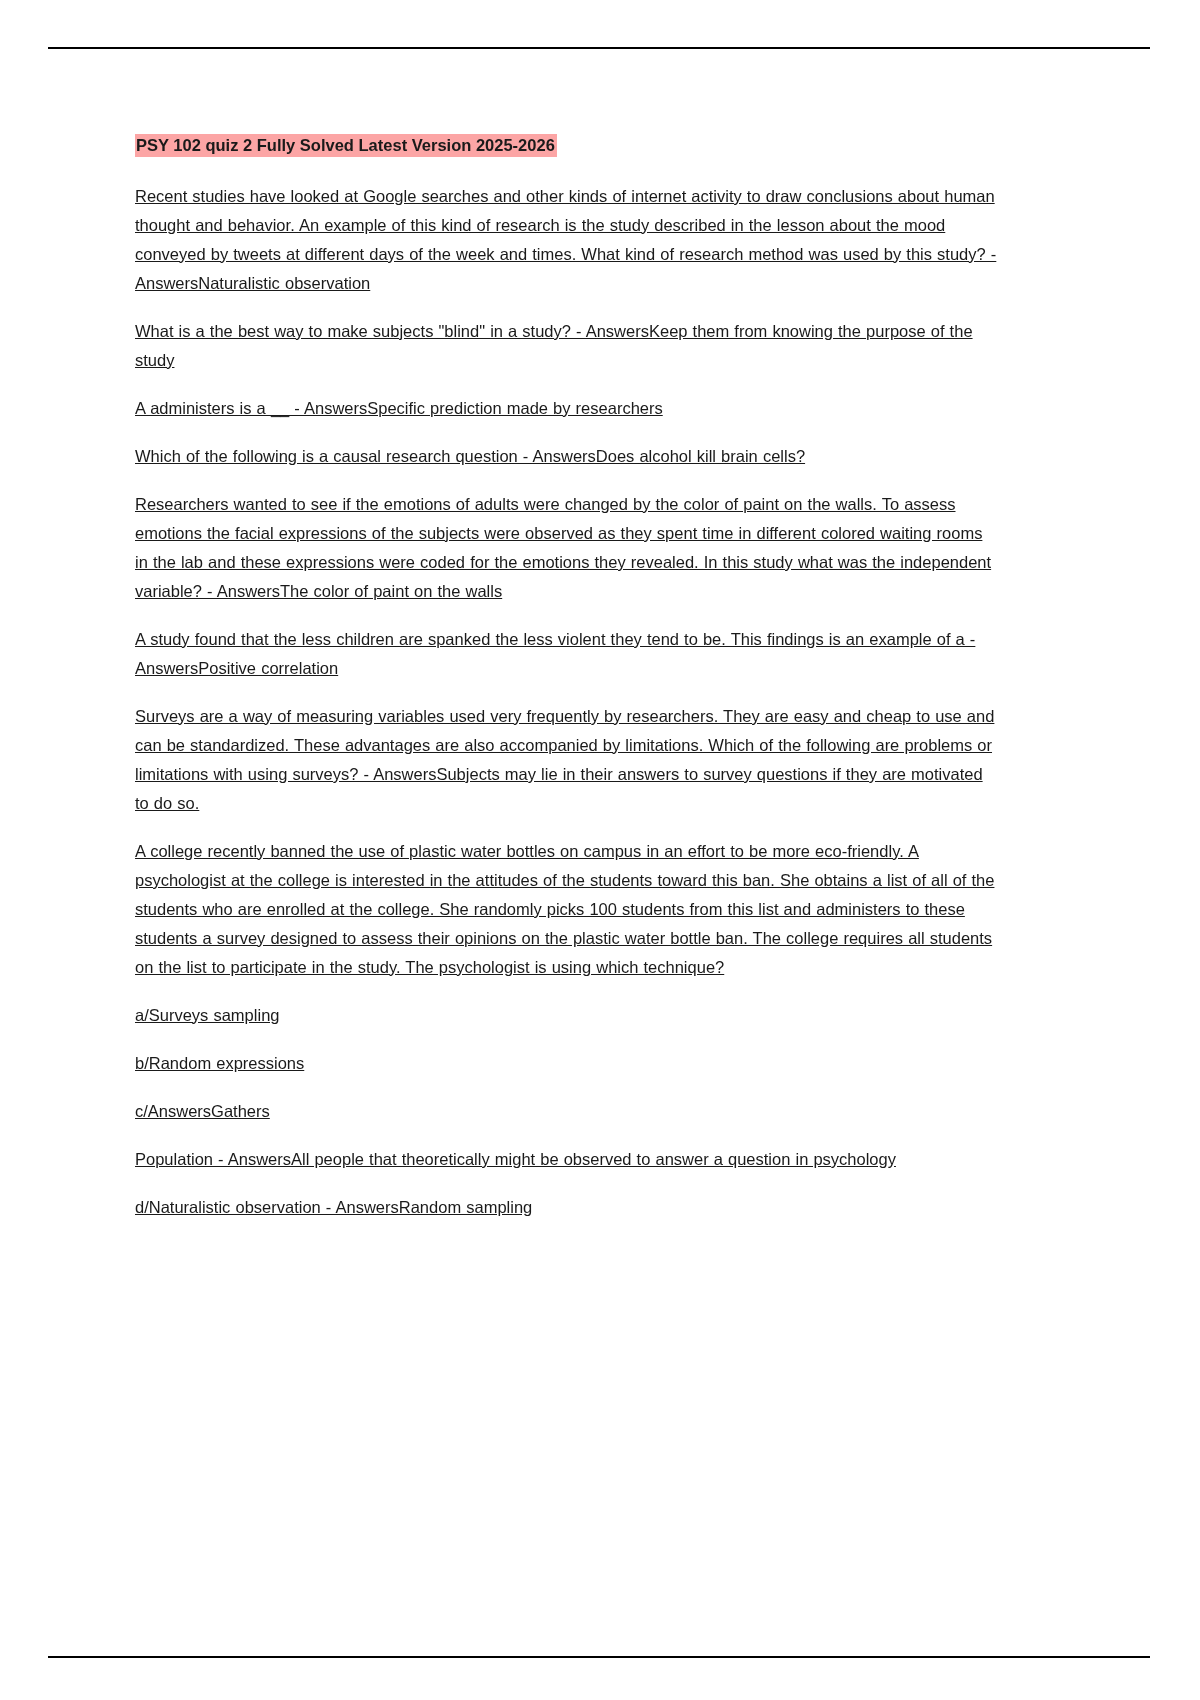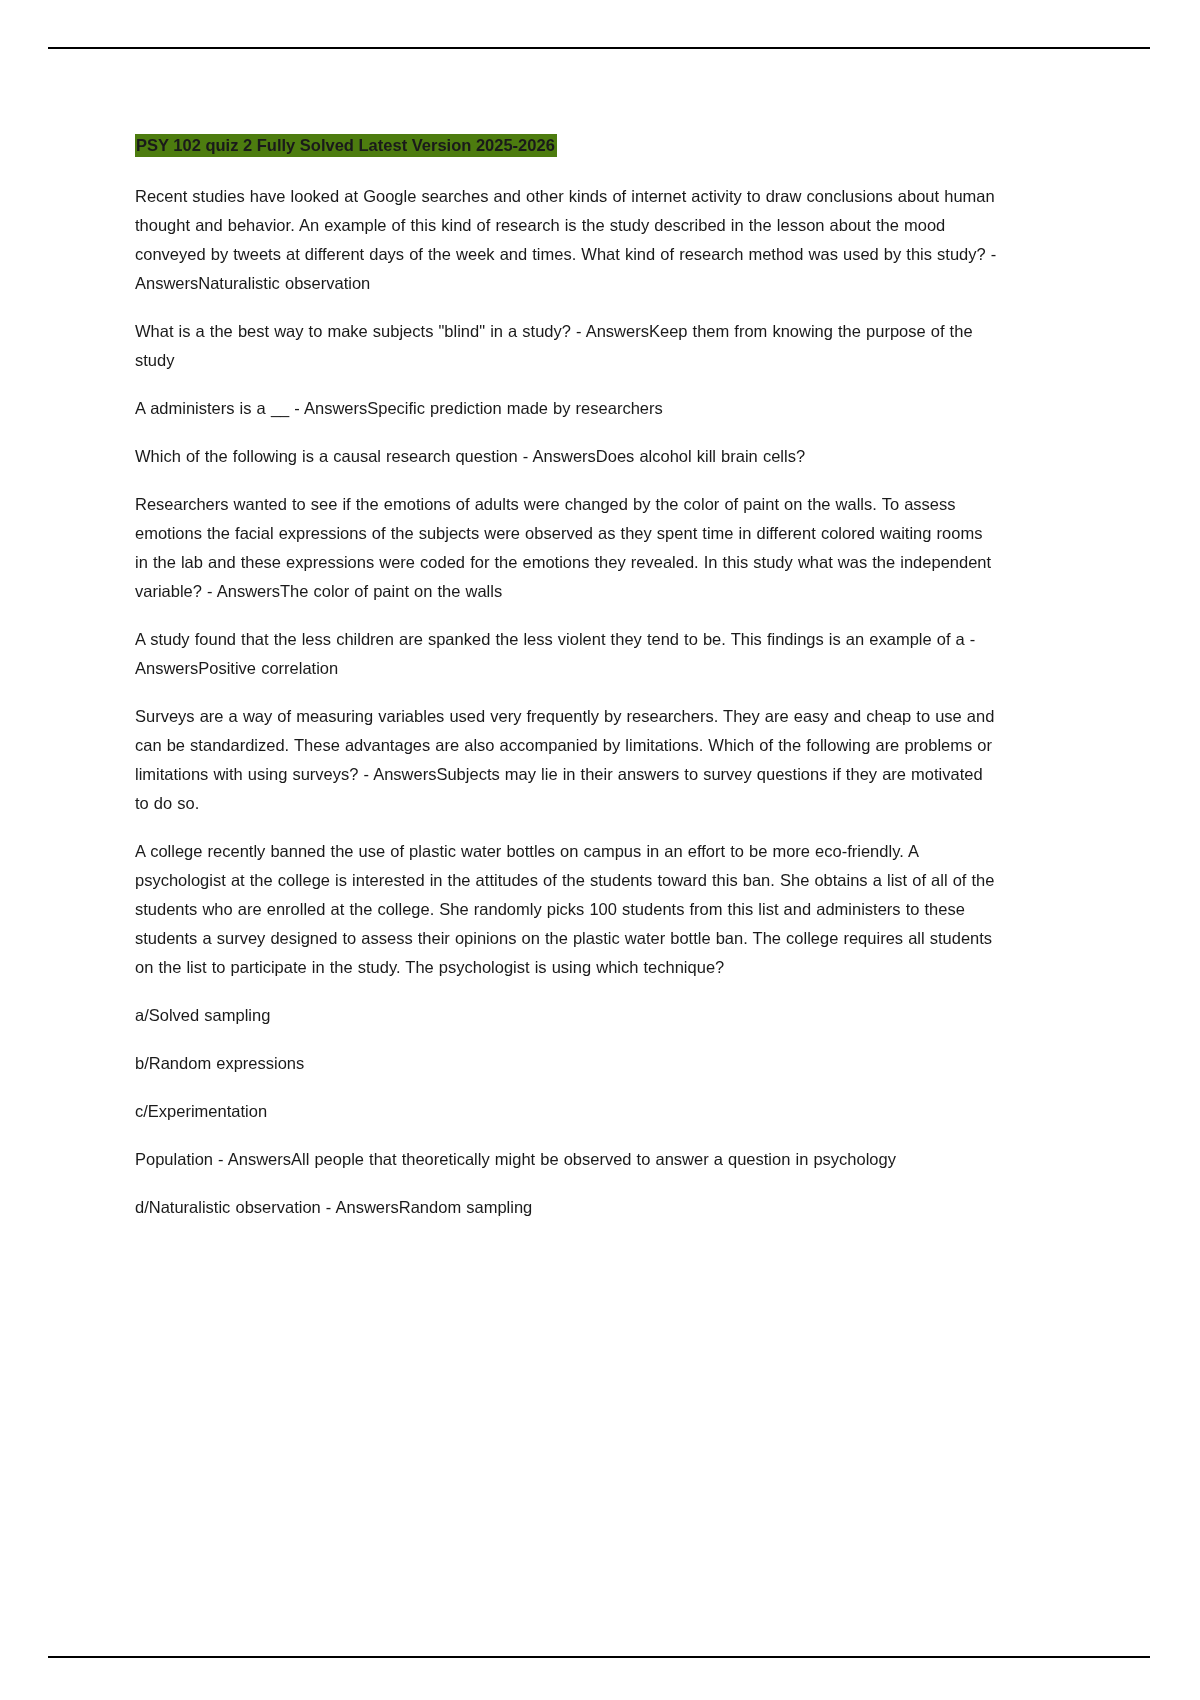--- a/index.html
+++ b/index.html
@@ -31,49 +31,50 @@
     top: 133px;
     width: 864px;
   }
   .doc-title {
     font-size: 16.5px;
     font-weight: bold;
     line-height: 1.5;
     margin: 0 0 24px 0;
   }
   .doc-title .hl {
-    background: #4d7c0f;
+    background: #fca5a5;
     padding: 2px 2px 3px 1px;
   }
   .para {
     font-size: 16.5px;
     line-height: 29px;
     margin: 0 0 19px 0;
     text-align: left;
     word-spacing: 0.5px;
+    text-decoration: underline;
   }
 </style>
 </head>
 <body>
 
 <div class="page">
   <div class="rule rule-top"></div>
 
   <div class="content">
     <h1 class="doc-title"><span class="hl">PSY 102 quiz 2 Fully Solved Latest Version 2025-2026</span></h1>
 
     <p class="para">Recent studies have looked at Google searches and other kinds of internet activity to draw conclusions about human thought and behavior. An example of this kind of research is the study described in the lesson about the mood conveyed by tweets at different days of the week and times. What kind of research method was used by this study? - AnswersNaturalistic observation</p>
     <p class="para">What is a the best way to make subjects "blind" in a study? - AnswersKeep them from knowing the purpose of the study</p>
     <p class="para">A administers is a __ - AnswersSpecific prediction made by researchers</p>
     <p class="para">Which of the following is a causal research question - AnswersDoes alcohol kill brain cells?</p>
     <p class="para">Researchers wanted to see if the emotions of adults were changed by the color of paint on the walls. To assess emotions the facial expressions of the subjects were observed as they spent time in different colored waiting rooms in the lab and these expressions were coded for the emotions they revealed. In this study what was the independent variable? - AnswersThe color of paint on the walls</p>
     <p class="para">A study found that the less children are spanked the less violent they tend to be. This findings is an example of a - AnswersPositive correlation</p>
     <p class="para">Surveys are a way of measuring variables used very frequently by researchers. They are easy and cheap to use and can be standardized. These advantages are also accompanied by limitations. Which of the following are problems or limitations with using surveys? - AnswersSubjects may lie in their answers to survey questions if they are motivated to do so.</p>
     <p class="para">A college recently banned the use of plastic water bottles on campus in an effort to be more eco-friendly. A psychologist at the college is interested in the attitudes of the students toward this ban. She obtains a list of all of the students who are enrolled at the college. She randomly picks 100 students from this list and administers to these students a survey designed to assess their opinions on the plastic water bottle ban. The college requires all students on the list to participate in the study. The psychologist is using which technique?</p>
-    <p class="para">a/Solved sampling</p>
+    <p class="para">a/Surveys sampling</p>
     <p class="para">b/Random expressions</p>
-    <p class="para">c/Experimentation</p>
+    <p class="para">c/AnswersGathers</p>
     <p class="para">Population - AnswersAll people that theoretically might be observed to answer a question in psychology</p>
     <p class="para">d/Naturalistic observation - AnswersRandom sampling</p>
   </div>
 
   <div class="rule rule-bottom"></div>
 </div>
 
 </body></html>

